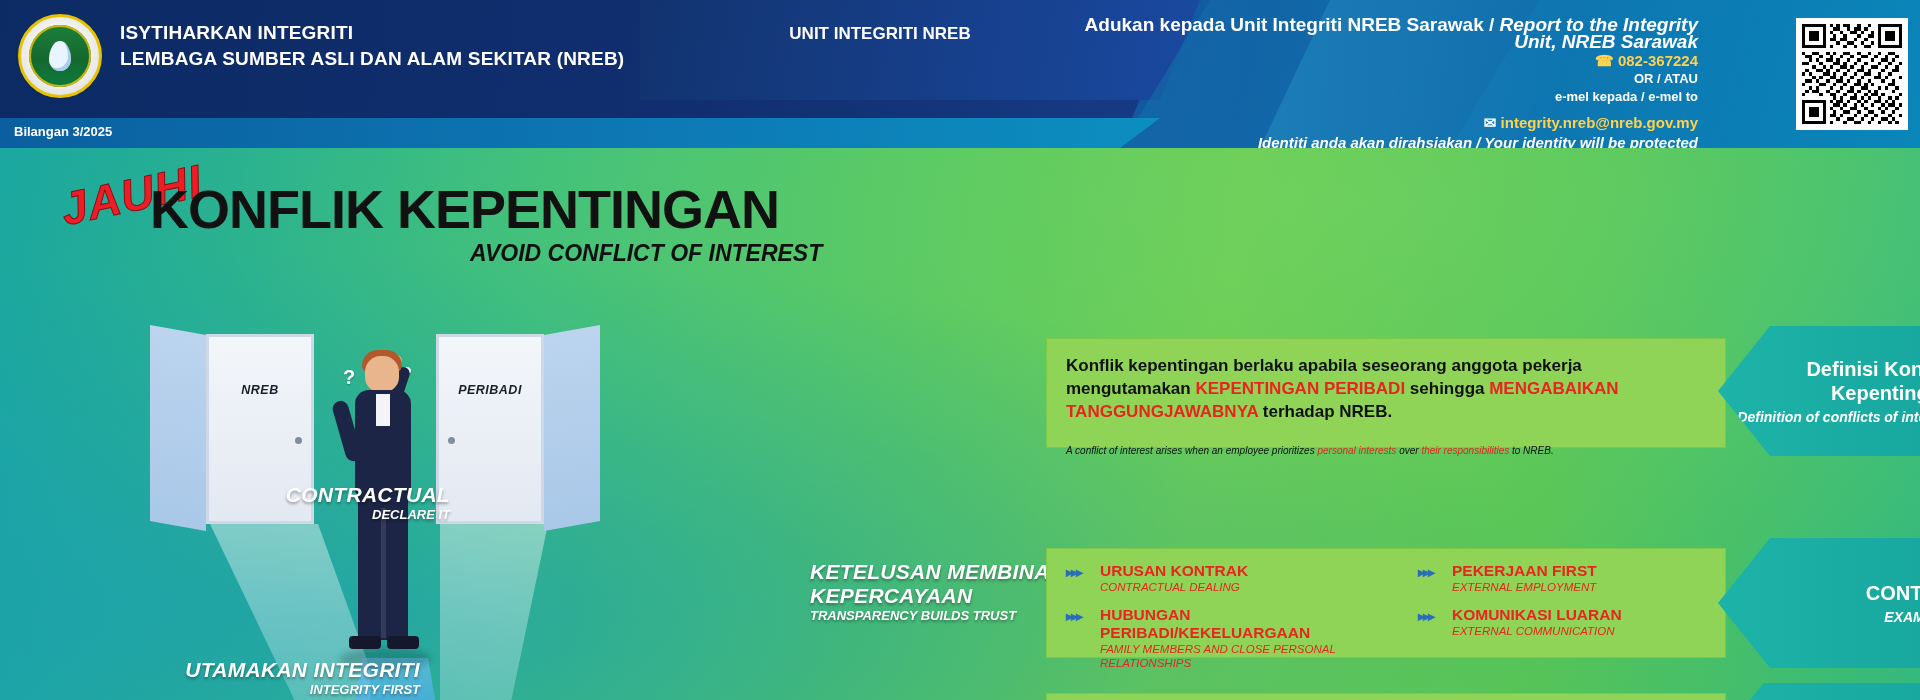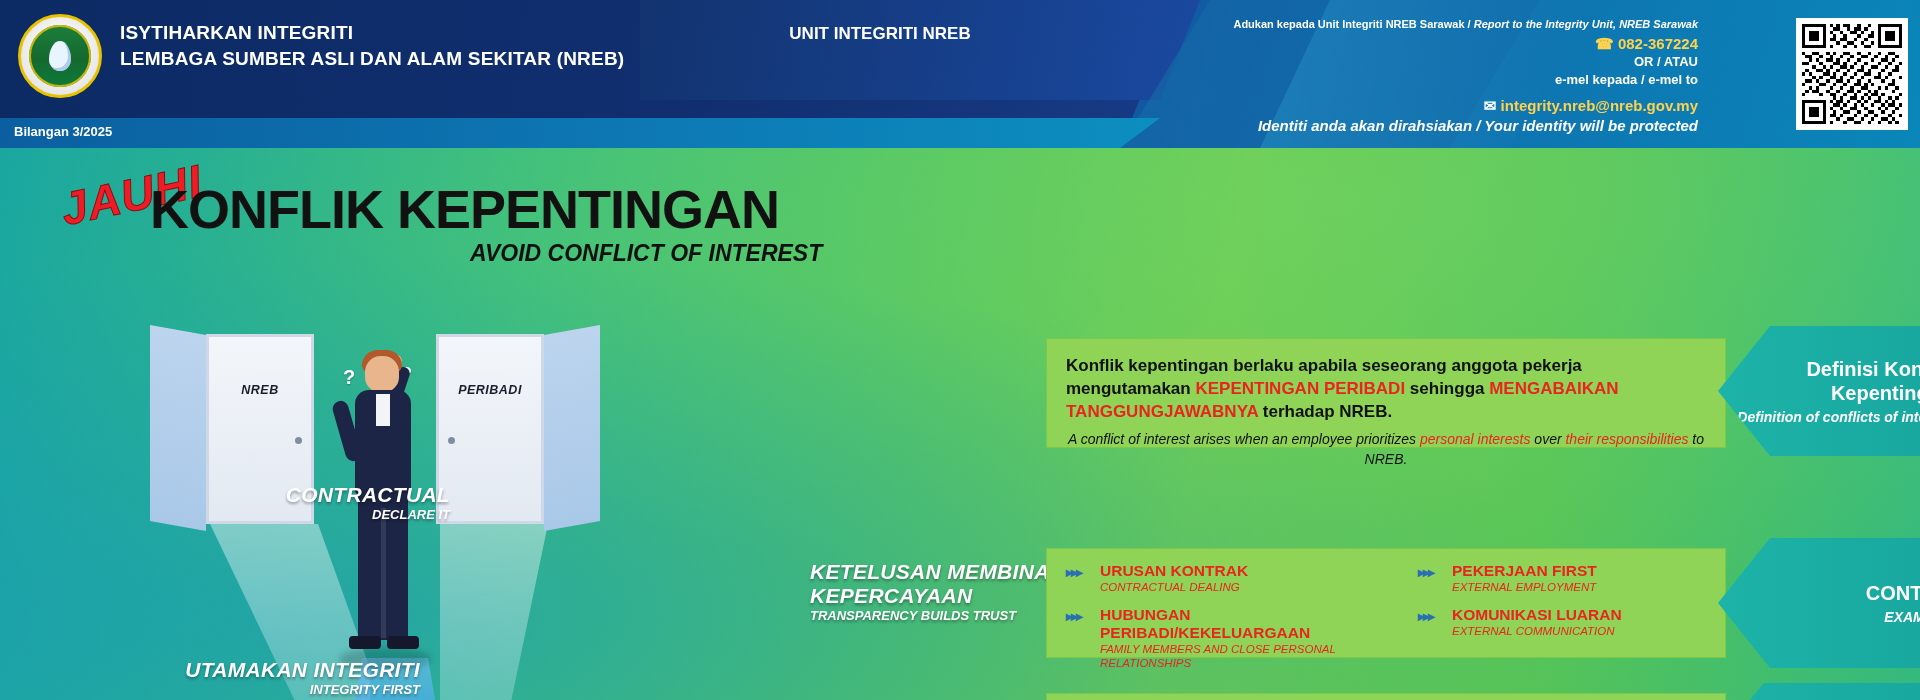--- a/index.html
+++ b/index.html
@@ -82,21 +82,21 @@
   }
   .hdr-bilangan {
     position: absolute; left: 14px; top: 124px; color: #ffffff;
     font-size: 13px; font-weight: bold;
   }
 
   .hdr-right {
     position: absolute; right: 222px; top: 16px; width: 640px;
     text-align: right; color: #ffffff; line-height: 17px;
   }
-  .hdr-right .l1 { font-size: 11px; font-weight: bold; }
+  .hdr-right .l1 { font-size: 19px; font-weight: bold; }
   .hdr-right .l1 i { font-weight: bold; font-style: italic; }
   .hdr-right .phone { font-size: 15px; font-weight: bold; color: #ffd24d; margin-top: 2px; }
   .hdr-right .or { font-size: 13px; font-weight: bold; margin-top: 1px; }
   .hdr-right .emel { font-size: 13px; font-weight: bold; margin-top: 1px; }
   .hdr-right .mail { font-size: 15px; font-weight: bold; color: #ffd24d; margin-top: 9px; }
   .hdr-right .mail .env { color:#ffffff; }
   .hdr-right .protect { font-size: 15px; font-style: italic; font-weight: bold; margin-top: 3px; }
 
   .qr {
     position: absolute; right: 12px; top: 18px; width: 112px; height: 112px;
@@ -240,21 +240,21 @@
   }
   .tab-3 {
     left: 1718px; top: 535px; width: 250px; height: 110px;
     clip-path: polygon(46px 0, 250px 0, 250px 110px, 46px 110px, 0 55px);
     background: linear-gradient(90deg,#1db3a8 0%, #17a59d 100%);
   }
 
   .p1-text { position: absolute; left: 1066px; top: 206px; width: 640px; color: #111111; }
   .p1-ms { font-size: 17px; font-weight: bold; line-height: 23px; }
   .p1-ms .red { color: #e8251f; }
-  .p1-en { font-size: 14px; font-style: italic; line-height: 20px; margin-top: 6px; color: #111111; text-align: center; }
+  .p1-en { font-size: 10px; font-style: italic; line-height: 20px; margin-top: 18px; color: #111111; }
   .p1-en .red { color: #e8251f; font-style: italic; }
 
   .examples { position: absolute; left: 1066px; top: 414px; width: 650px; }
   .ex-col { position: absolute; top: 0; }
   .ex-col-a { left: 0; width: 330px; }
   .ex-col-b { left: 352px; width: 300px; }
   .ex-item { position: relative; padding-left: 34px; margin-bottom: 12px; }
   .ex-arrows {
     position: absolute; left: 0; top: 2px; color: #2a6fb5;
     font-size: 14px; font-weight: bold; letter-spacing: -2px;

